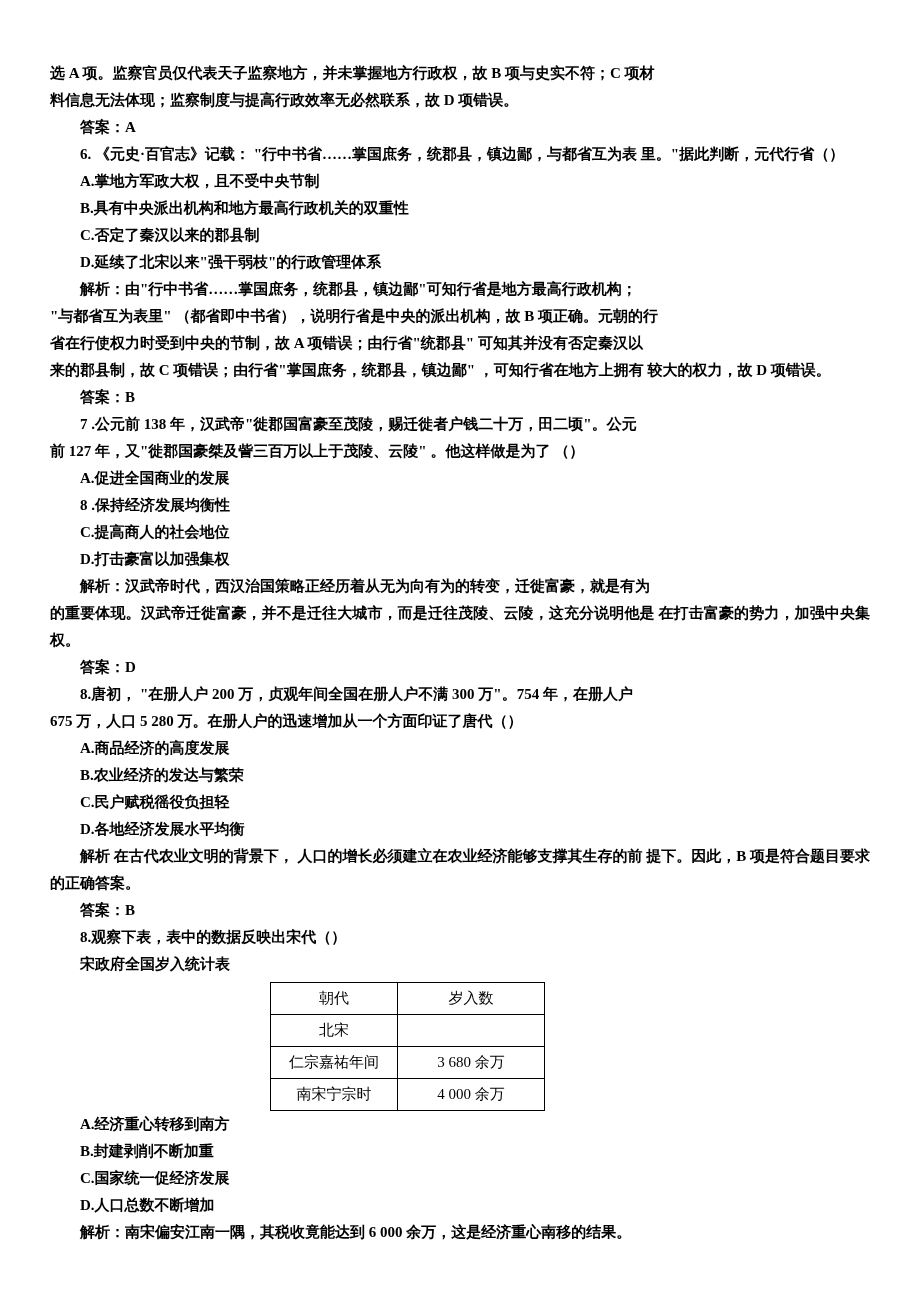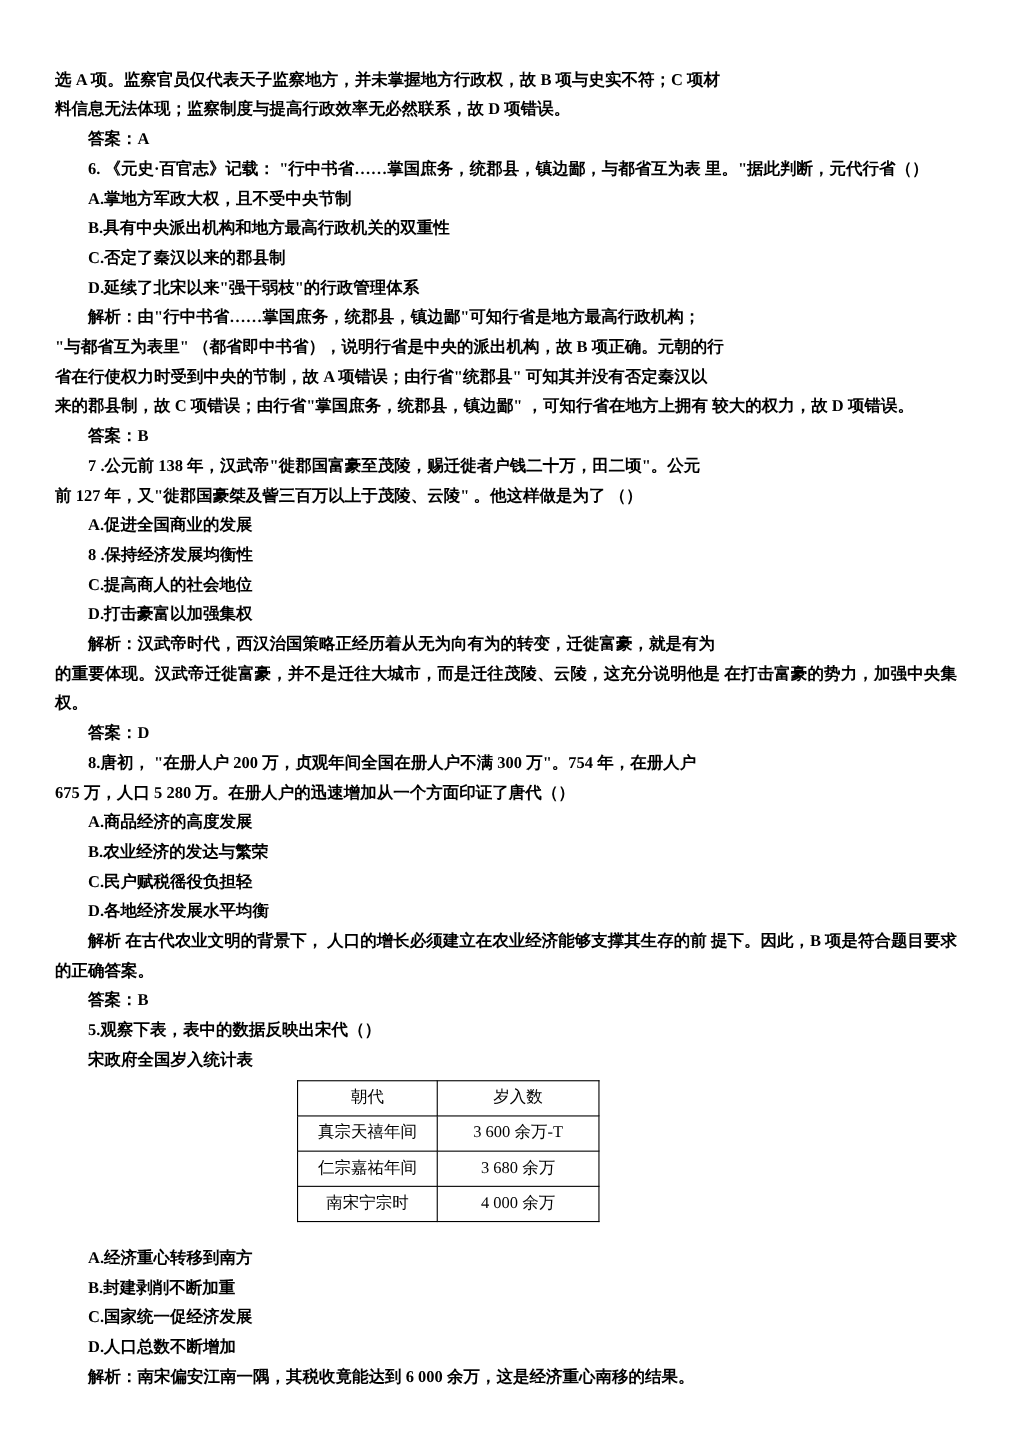--- a/index.html
+++ b/index.html
@@ -14,21 +14,21 @@
   }
   p {
     margin: 0;
     text-align: justify;
     font-weight: bold;
   }
   .indent-1 { text-indent: 2em; }
   .no-indent { text-indent: 0; }
   table {
     border-collapse: collapse;
-    margin: 4px auto 20px 220px;
+    margin: 4px auto 0 220px;
   }
   td {
     border: 1px solid #000;
     padding: 2px 18px;
     text-align: center;
     font-size: 15px;
     white-space: nowrap;
   }
   td.col-val { min-width: 110px; }
 </style>
@@ -62,32 +62,32 @@
 
 <p class="indent-1">8.唐初， "在册人户 200 万，贞观年间全国在册人户不满 300 万"。754 年，在册人户</p>
 <p class="no-indent">675 万，人口  5 280 万。在册人户的迅速增加从一个方面印证了唐代（）</p>
 <p class="indent-1">A.商品经济的高度发展</p>
 <p class="indent-1">B.农业经济的发达与繁荣</p>
 <p class="indent-1">C.民户赋税徭役负担轻</p>
 <p class="indent-1">D.各地经济发展水平均衡</p>
 <p class="indent-1">解析 在古代农业文明的背景下，  人口的增长必须建立在农业经济能够支撑其生存的前 提下。因此，B 项是符合题目要求的正确答案。</p>
 <p class="indent-1">答案：B</p>
 
-<p class="indent-1">5.观察下表，表中的数据反映出宋代（）</p>
+<p class="indent-1">8.观察下表，表中的数据反映出宋代（）</p>
 <p class="indent-1">宋政府全国岁入统计表</p>
 
 <table>
   <tbody>
       <tr>
     <td>朝代</td>
     <td class="col-val">岁入数</td>
   </tr>
   <tr>
-    <td>真宗天禧年间</td>
-    <td class="col-val">3 600 余万-T</td>
+    <td>北宋</td>
+    <td class="col-val"></td>
   </tr>
   <tr>
     <td>仁宗嘉祐年间</td>
     <td class="col-val">3 680 余万</td>
   </tr>
   <tr>
     <td>南宋宁宗时</td>
     <td class="col-val">4 000 余万</td>
   </tr>
 </tbody>

